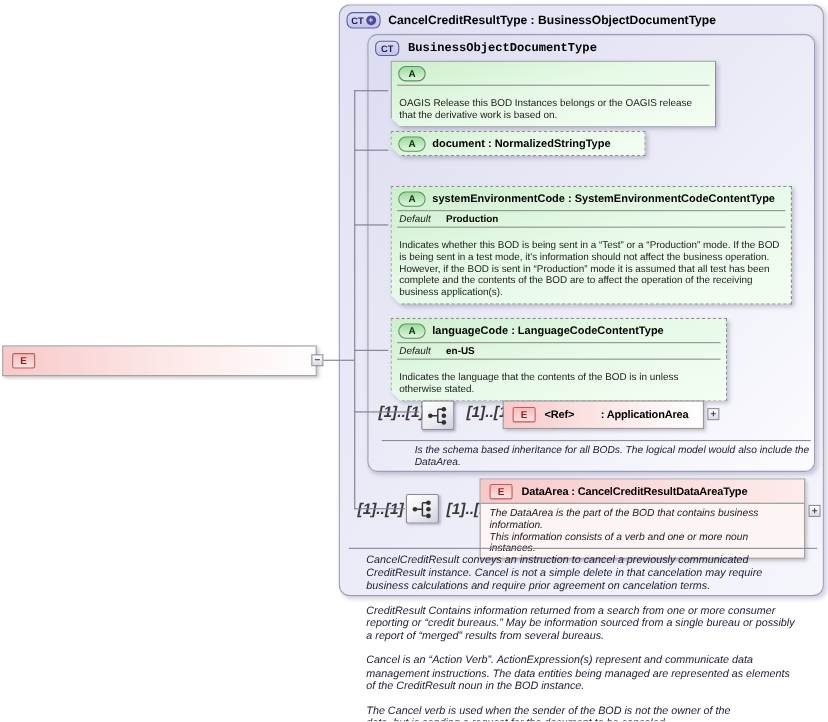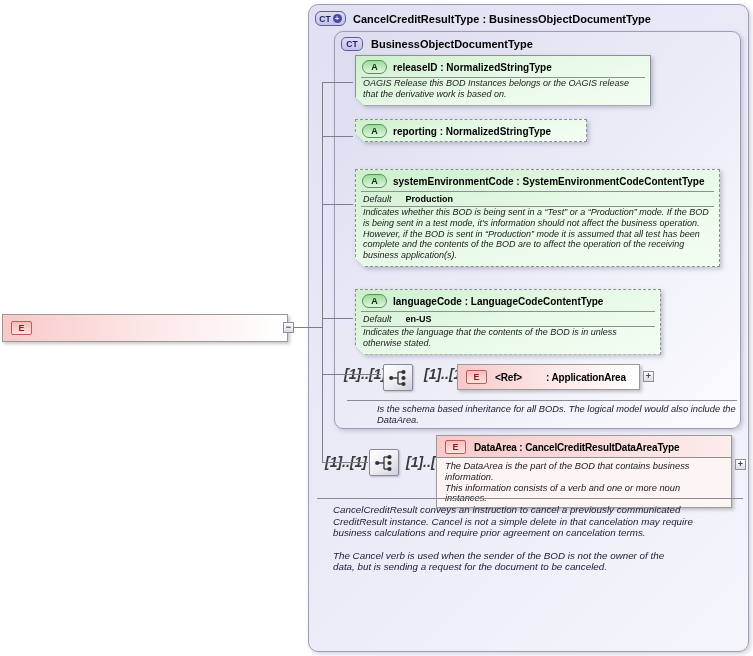--- a/index.html
+++ b/index.html
@@ -6,21 +6,21 @@
   .stage{
     position:relative;width:753px;height:656px;overflow:hidden;
     font-family:"Liberation Sans",sans-serif;background:#ffffff;
   }
   
   .hline,.vline{position:absolute;background:#7d7d90;z-index:6;}
   .hline{height:1px;}
   .vline{width:1px;}
   
   .outer-box{
-    position:absolute;left:308px;top:4px;width:441px;height:648px;
+    position:absolute;left:308px;top:4px;width:441px;height:538px;
     background:linear-gradient(135deg,#e0e0f3 0%,#eaeaf7 45%,#f5f5fc 100%);
     border:1px solid #9c9cba;border-radius:10px;
     box-shadow:2px 2px 4px rgba(70,70,110,.25);box-sizing:border-box;
   }
   .inner-box{
     position:absolute;left:25px;top:26px;width:407px;height:398px;
     background:linear-gradient(135deg,#dcdcf0 0%,#ededf8 55%,#fbfbff 100%);
     border:1px solid #9c9cba;border-radius:9px;
     box-shadow:2px 2px 4px rgba(70,70,110,.25);box-sizing:border-box;
   }
@@ -66,22 +66,22 @@
   .attr-head{display:flex;align-items:center;padding:4px 6px 3px;gap:6px;}
   .attr-title{flex:1;font-size:10px;font-weight:bold;color:#000;word-break:break-all;line-height:13px;}
   .attr-title.center{}
   .attr-default{
     display:flex;align-items:flex-end;gap:14px;margin:0 5px;padding:2px 2px 2px;
     border-top:1px solid #8f8f8f;font-size:9px;
   }
   .def-label{font-style:italic;color:#1a1a1a;}
   .def-value{font-weight:bold;color:#000;}
   .attr-doc{
-    margin:0 5px;padding:0 2px 5px;border-top:1px solid #8f8f8f;
-    font-size:9px;font-style:italic;color:#1a1a1a;line-height:10.8px;
+    margin:0 5px;padding:10px 2px 5px;border-top:1px solid #8f8f8f;
+    font-size:9px;color:#1a1a1a;line-height:10.8px;
   }
   
   .elem-box{
     position:absolute;display:flex;align-items:center;gap:8px;padding:0 8px;
     background:linear-gradient(90deg,#f7c9c9 0%,#fde9e9 55%,#ffffff 100%);
     border:1px solid #9a9a9a;box-sizing:border-box;
     box-shadow:2px 2px 3px rgba(90,70,70,.3);
   }
   .elem-label{font-size:10px;font-weight:bold;color:#000;white-space:nowrap;letter-spacing:-0.15px;}
   .ref-type{margin-left:16px;}
@@ -141,37 +141,36 @@
 
   <div class="outer-box">
     <span class="icon-ctp" style="left:6px;top:6px;">
       <span>CT</span>
       <span class="plus-circle">+</span>
     </span>
     <div class="hdr-title" style="left:44px;top:8px;">CancelCreditResultType : BusinessObjectDocumentType</div>
 
     <div class="inner-box">
       <span class="icon-ct" style="left:6px;top:5px;">CT</span>
-      <div class="hdr-title" style="left:36px;top:6px;">BusinessObjectDocumentType</div>
+      <div class="hdr-title" style="left:36px;top:6px;font-family:Liberation Mono, monospace;">BusinessObjectDocumentType</div>
 
       <div class="attr-wrap" style="left:20px;top:23px;width:296px;">
         <div class="attr-box">
           <div class="attr-head">
             <span class="icon-a">A</span>
-            <span class="attr-title">releaseID : NormalizedStringType</span>
           </div>
           <div class="attr-doc">OAGIS Release this BOD Instances belongs or the OAGIS release that the derivative work is based on.</div>
         </div>
       </div>
 
       <div class="attr-wrap" style="left:20px;top:87px;width:232px;">
         <div class="attr-box dashed">
           <div class="attr-head">
             <span class="icon-a">A</span>
-            <span class="attr-title">reporting : NormalizedStringType</span>
+            <span class="attr-title">document : NormalizedStringType</span>
           </div>
         </div>
       </div>
 
       <div class="attr-wrap" style="left:20px;top:137px;width:365px;">
         <div class="attr-box dashed">
           <div class="attr-head">
             <span class="icon-a">A</span>
             <span class="attr-title center">systemEnvironmentCode : SystemEnvironmentCodeContentType</span>
           </div>
@@ -243,20 +242,22 @@
         <span class="elem-label">DataArea : CancelCreditResultDataAreaType</span>
       </div>
       <div class="da-doc">The DataArea is the part of the BOD that contains business information.
 This information consists of a verb and one or more noun instances.</div>
     </div>
     <div class="expander" style="left:426px;top:454px;">+</div>
 
     <div class="sep" style="left:8px;top:493px;width:426px;"></div>
     <div class="annotation">
       <p>CancelCreditResult conveys an instruction to cancel a previously communicated CreditResult instance. Cancel is not a simple delete in that cancelation may require business calculations and require prior agreement on cancelation terms.</p>
+      <p>CreditResult  Contains information returned from a search from one or more consumer reporting or “credit bureaus.” May be information sourced from a single bureau or possibly a report of “merged” results from several bureaus.</p>
+      <p>Cancel is an “Action Verb”. ActionExpression(s) represent and communicate data management instructions. The data entities being managed are represented as elements of the CreditResult noun in the BOD instance.</p>
       <p>The Cancel verb is used when the sender of the BOD is not the owner of the
 data, but is sending a request for the document to be canceled.</p>
     </div>
   </div>
 
   <div class="hline" style="left:294px;top:327px;width:28px;"></div>
   <div class="vline" style="left:322px;top:82px;height:381px;"></div>
   <div class="hline" style="left:322px;top:82px;width:31px;"></div>
   <div class="hline" style="left:322px;top:136px;width:31px;"></div>
   <div class="hline" style="left:322px;top:204px;width:31px;"></div>

